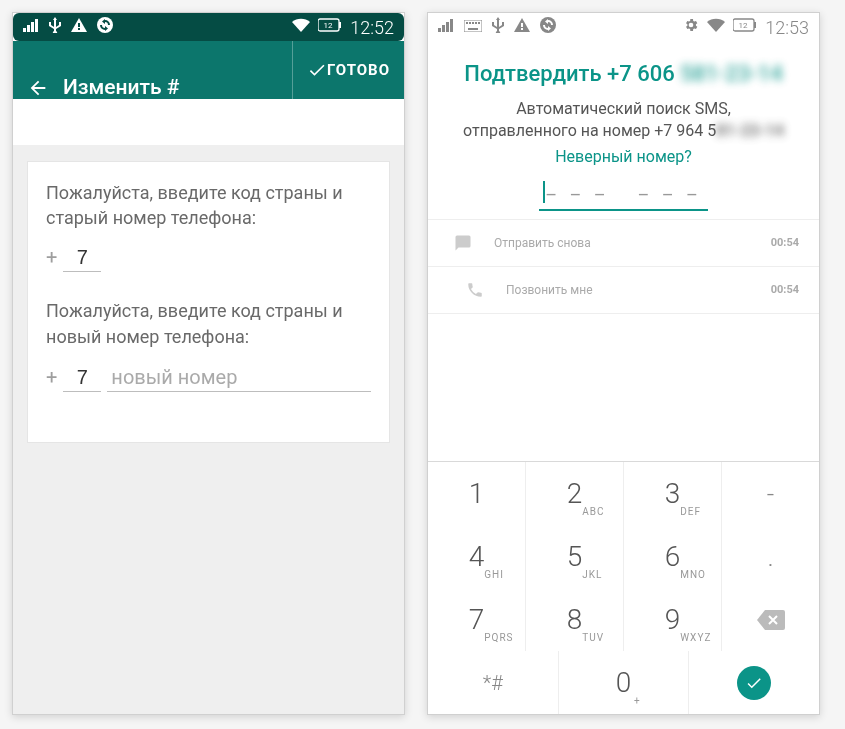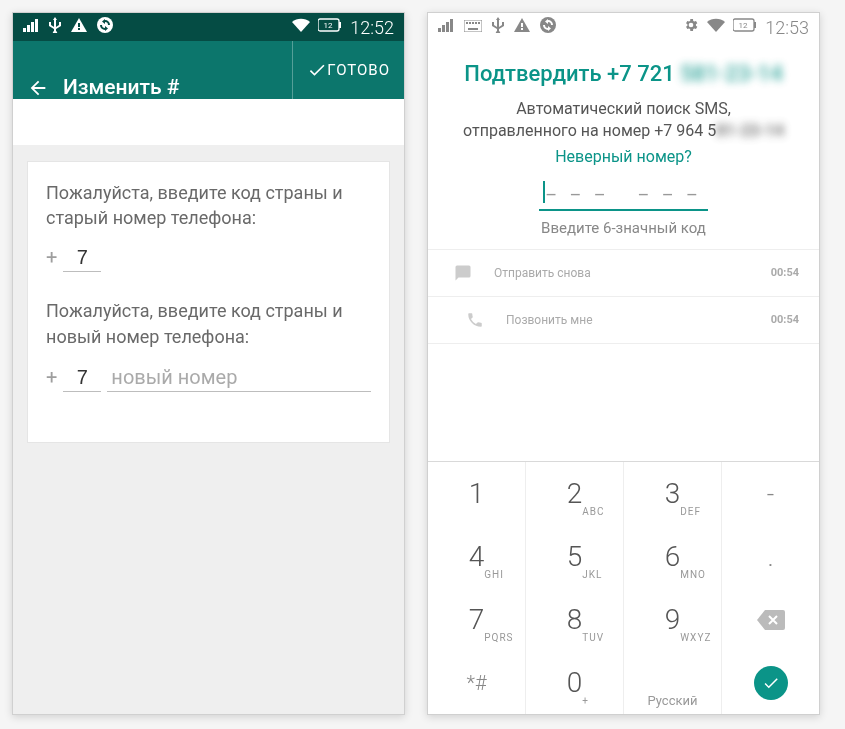--- a/index.html
+++ b/index.html
@@ -22,38 +22,39 @@
       overflow: hidden;
     }
     
     .status-bar {
       height: 28px;
       display: flex;
       align-items: center;
       padding: 0 10px;
       font-size: 15px;
       font-weight: 400;
+      border-radius: 6px;
     }
     .sb-dark { background: #054c44; color: #fff; }
     .sb-light { background: #fff; color: #888; }
     .sb-left { display: flex; gap: 10px; align-items: center; }
     .sb-right { margin-left: auto; display: flex; gap: 8px; align-items: center; }
     .sb-time { font-size: 18px; font-weight: 300; }
 
     
     .header-teal {
       height: 58px;
       background: #0f766e;
       display: flex;
       align-items: center;
       color: #fff;
     }
     .back-btn { width: 50px; display:flex; align-items:center; justify-content:center; }
     .header-title { font-size: 21px; font-weight: 500; flex:1; }
-    .done-btn { display:flex; align-items:center; gap:0; padding:17px 14px; height:100%; border-left:1px solid rgba(255,255,255,0.3); font-size:15px; font-weight:400; letter-spacing:1px;}
+    .done-btn { display:flex; align-items:center; gap:0; padding:17px 14px; height:100%; border-left:1px solid rgba(255,255,255,0.3); font-size:15px; font-weight:700; letter-spacing:1px;}
     
     
     .bg-gray { background:#efefef; flex:1; padding:16px 14px;margin-top:46px; }
     .card { background:#fff; border:1px solid #e5e5e5; padding:18px 18px 24px; }
     .prompt-txt { color:#696969; font-size:18px; line-height:1.4; margin-bottom:14px; }
     .phone-row { display:flex; align-items:baseline; gap:6px; margin-bottom:26px;}
     .plus { color:#9e9e9e; font-size:20px; }
     .cc-input {
       width:38px; text-align:center; font-size:20px; color:#333;
       border:none; border-bottom:1px solid #bdbdbd; background:none; padding:2px 0;
@@ -216,41 +217,40 @@
             <rect x="0" y="1" width="21" height="12" rx="2" fill="none" stroke="#888" stroke-width="1.3"></rect>
             <rect x="21" y="4" width="2" height="6" fill="#888"></rect>
             <text x="10" y="10" font-size="8" fill="#888" text-anchor="middle">12</text>
           </svg></span>
       <span class="sb-time">12:53</span>
     </div>
   </div>
 
   <div class="verify-head">
     <span class="verify-title">
-      <span>Подтвердить +7 721</span>
+      <span>Подтвердить +7 606</span>
       <span class="blur"> 581-23-14</span>
     </span>
   </div>
 
   <div class="info-txt">
     <span>Автоматический поиск SMS,</span><br>
     <span>отправленного на номер </span>
     <span class="pnum">+7 964 5</span><span class="pblur">81-23-14</span>
   </div>
   <a class="wrong-link">Неверный номер?</a>
 
   <div class="code-entry">
     <div class="code-line">
       <span class="curs"></span>
       <span class="dash">–&nbsp;–&nbsp;–</span>
       <span style="width:10px;"></span>
       <span class="dash">–&nbsp;–&nbsp;–</span>
     </div>
   </div>
-  <div class="code-hint">Введите 6-значный код</div>
 
   <div class="action-row">
     <span class="aicon">
         <svg width="20" height="18" viewBox="0 0 24 24">
           <path fill="#ccc" d="M20 2H4a2 2 0 00-2 2v18l4-4h14a2 2 0 002-2V4a2 2 0 00-2-2z"></path>
         </svg>
       </span>
     <span class="alabel">Отправить снова</span>
     <span class="atimer">00:54</span>
   </div>
@@ -322,23 +322,20 @@
     </div>
     <div class="krow">
       <div class="key side">
           <span class="kdigit" style="font-size:20px;">*#</span>
         </div>
       <div class="key">
           <span class="kdigit">0</span>
           <span class="ksub">+</span>
         </div>
       <div class="key side">
-          <span class="lang-label">Русский</span>
-        </div>
-      <div class="key side">
         <span class="submit-key">
             <svg width="18" height="18" viewBox="0 0 24 24">
               <path d="M9 16.2 4.8 12l-1.4 1.4L9 19 21 7l-1.4-1.4z" fill="#fff"></path>
             </svg>
           </span>
       </div>
     </div>
   </div>
 </div>
 

